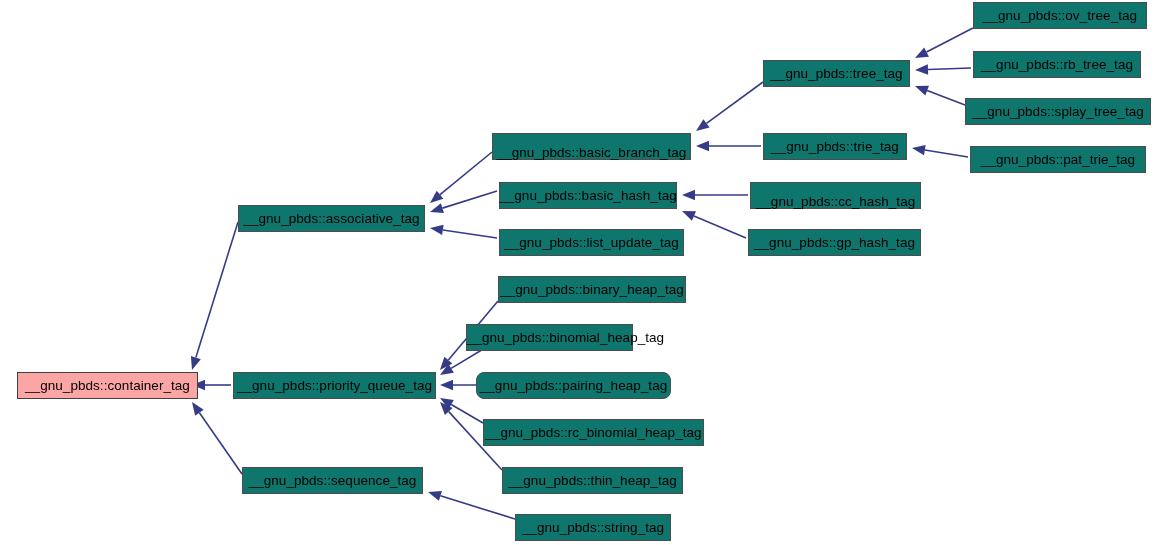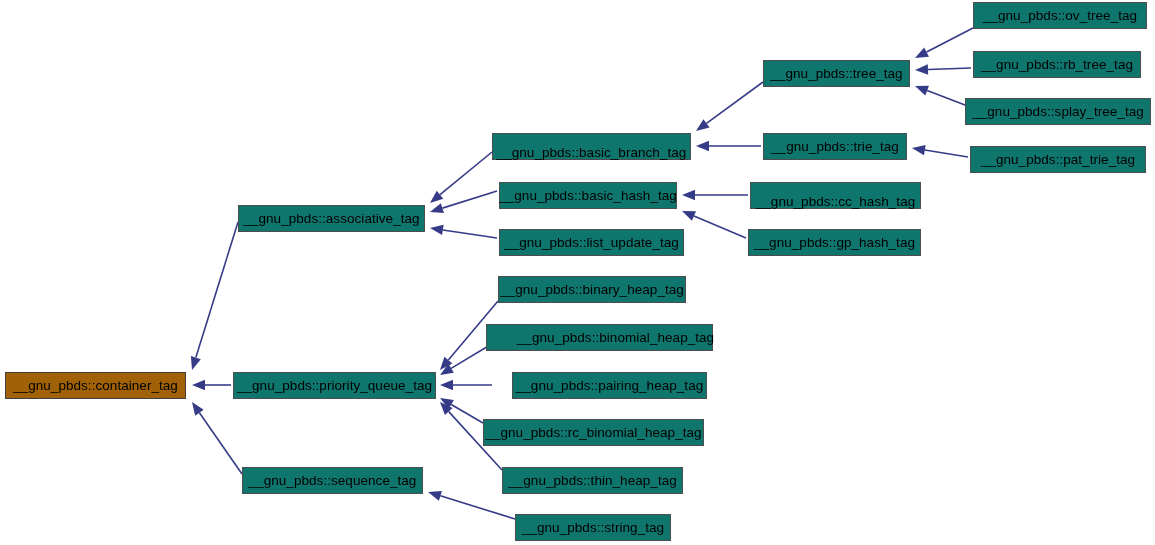--- a/index.html
+++ b/index.html
@@ -31,22 +31,23 @@
     color: #000000;
     font-size: 13.5px;
     line-height: 1;
     display: flex;
     align-items: center;
     justify-content: center;
     white-space: nowrap;
     letter-spacing: 0.05px;
   }
   .node.highlight {
-    background: #a16207;
+    background: #fca5a5;
     border-color: #404040;
+    margin-left: 12px;
   }
   .node-label {
     display: block;
     padding: 0 6px;
   }
 </style>
 </head>
 <body>
 
 <div id="diagram-root">
@@ -174,24 +175,24 @@
       </div>
       <div class="node" style="left: 965px; top: 98px; width: 186px; height: 27px;">
         <span class="node-label">__gnu_pbds::splay_tree_tag</span>
       </div>
       <div class="node" style="left: 970px; top: 146px; width: 176px; height: 27px;">
         <span class="node-label">__gnu_pbds::pat_trie_tag</span>
       </div>
       <div class="node" style="left: 498px; top: 276px; width: 188px; height: 27px;">
         <span class="node-label">__gnu_pbds::binary_heap_tag</span>
       </div>
-      <div class="node" style="left: 486px; top: 324px; width: 227px; height: 27px; padding-left: 32px;">
+      <div class="node" style="left: 466px; top: 324px; width: 167px; height: 27px; padding-left: 32px;">
         <span class="node-label">__gnu_pbds::binomial_heap_tag</span>
       </div>
-      <div class="node" style="left: 512px; top: 372px; width: 195px; height: 27px;">
+      <div class="node" style="left: 476px; top: 372px; width: 195px; height: 27px; border-radius: 8px;">
         <span class="node-label">__gnu_pbds::pairing_heap_tag</span>
       </div>
       <div class="node" style="left: 483px; top: 419px; width: 221px; height: 27px;">
         <span class="node-label">__gnu_pbds::rc_binomial_heap_tag</span>
       </div>
       <div class="node" style="left: 502px; top: 467px; width: 181px; height: 27px; align-items: center;">
         <span class="node-label">__gnu_pbds::thin_heap_tag</span>
       </div>
       <div class="node" style="left: 515px; top: 514px; width: 156px; height: 27px;">
         <span class="node-label">__gnu_pbds::string_tag</span>

